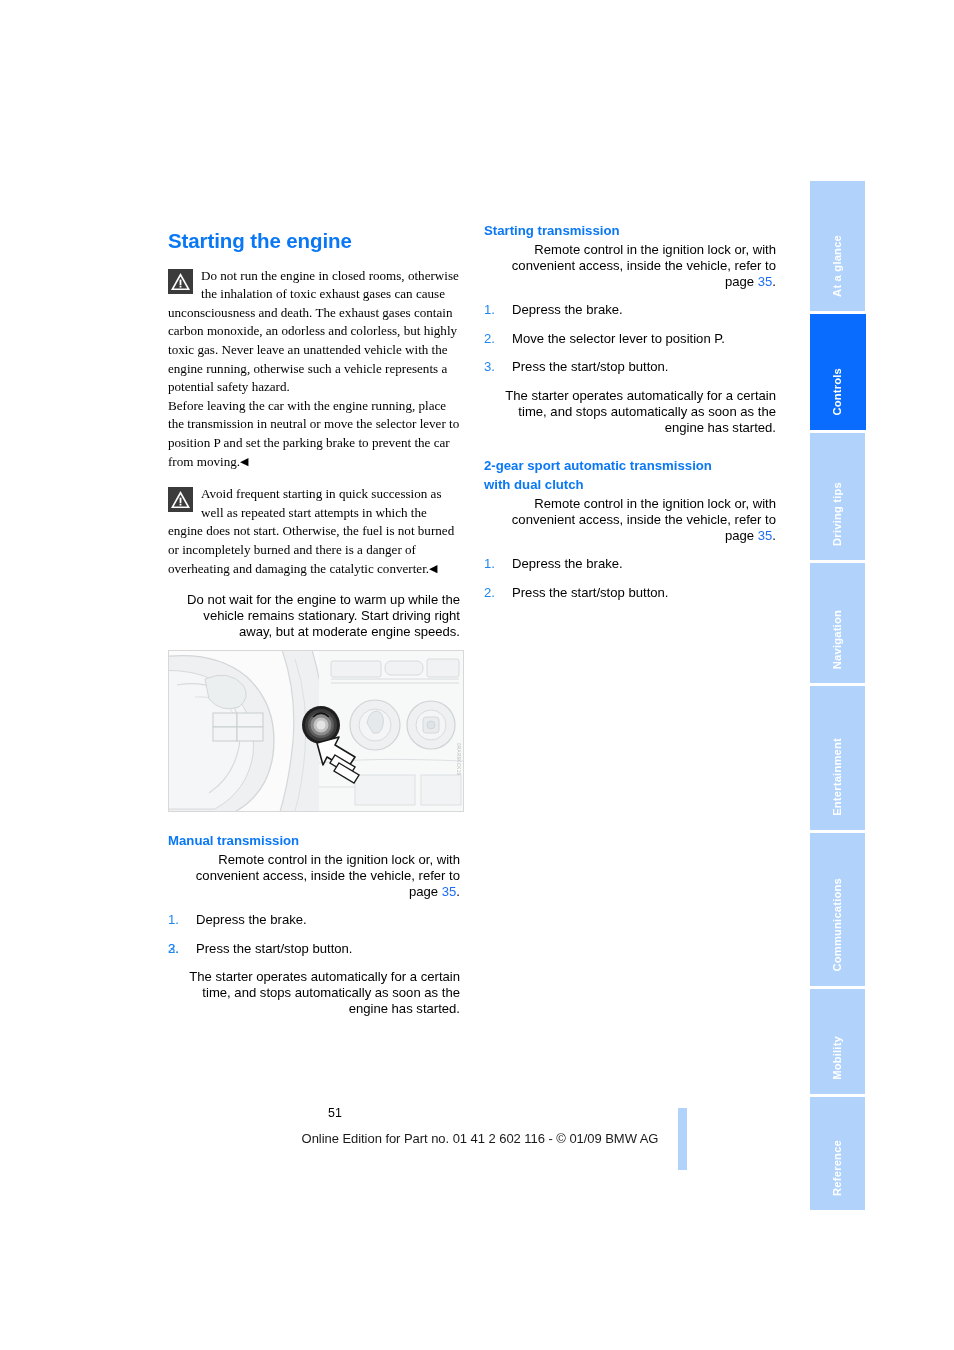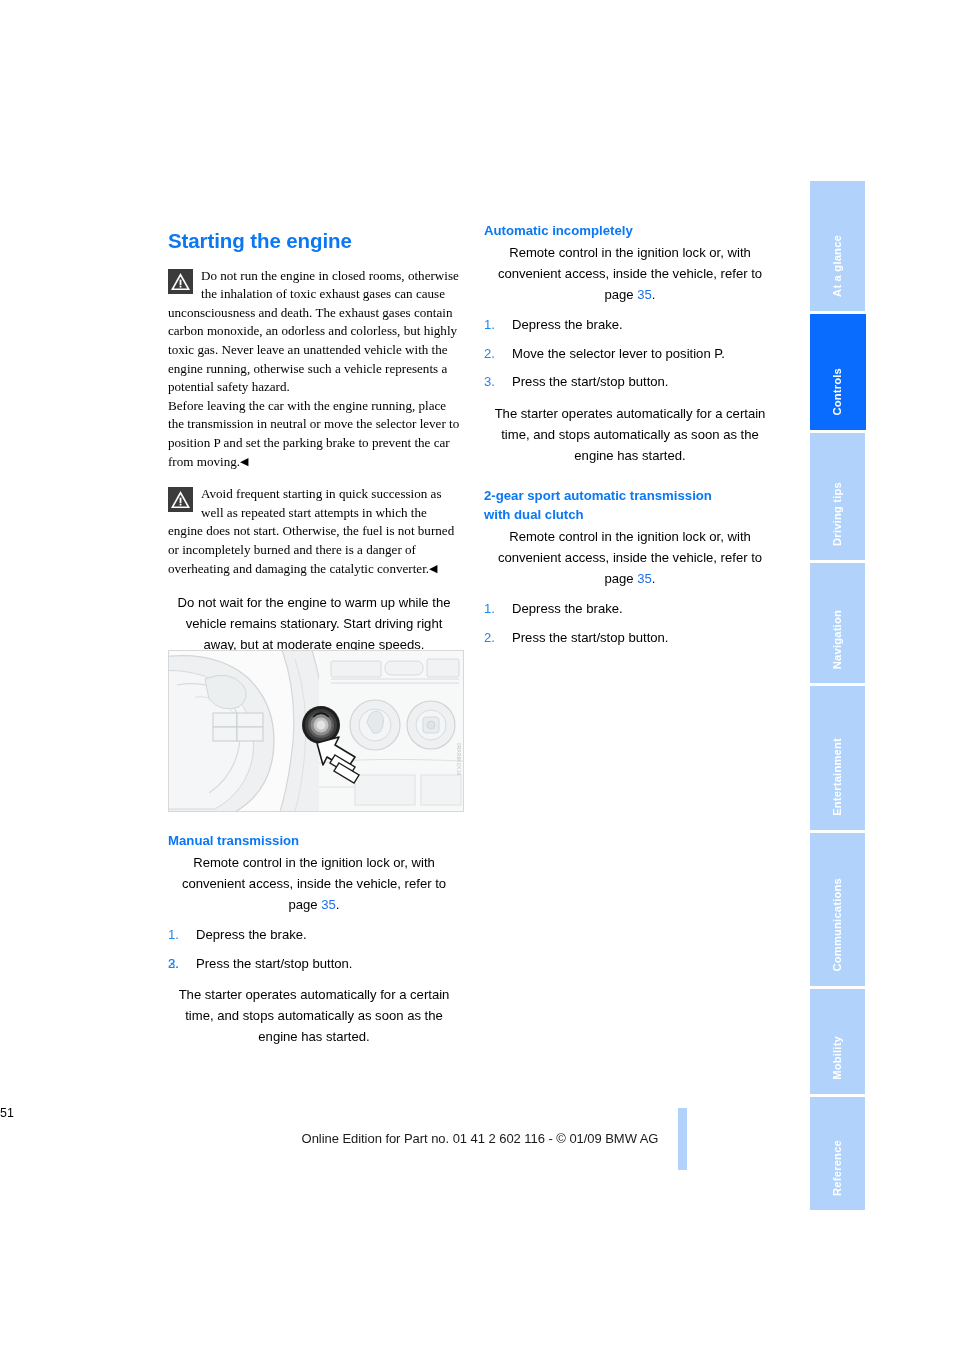--- a/index.html
+++ b/index.html
@@ -43,23 +43,23 @@
     font-size: 13.2px;
     font-weight: bold;
     color: #0a78f5;
     margin: 0 0 3px 0;
     line-height: 1.3;
   }
   h2.section-title.tight { margin-bottom: 2px; }
 
   p.body {
     font-size: 13.1px;
-    line-height: 21px;
+    line-height: 16px;
     margin: 0 0 0 0;
-    text-align: center;
+    text-align: right;
   }
   .spacer-12 { height: 13px; }
   .spacer-20 { height: 21px; }
 
   
   .warn-block {
     font-size: 13.1px;
     line-height: 18.6px;
     position: relative;
     font-family: Liberation Serif, serif;
@@ -163,21 +163,21 @@
     position: absolute;
     left: 0;
     top: 1106px;
     width: 954px;
   }
   .page-number {
     position: absolute;
     left: 0;
     top: 0;
     width: 670px;
-    text-align: left;
+    text-align: center;
     font-size: 12.4px;
     color: #000;
   }
   .footer-note {
     position: absolute;
     left: 3px;
     top: 25px;
     width: 954px;
     text-align: center;
     font-size: 13px;
@@ -312,21 +312,21 @@
     <ol class="steps">
       <li><span class="num">1.</span><span>Depress the brake.</span></li>
       <li><span class="num">2.</span></li>
       <li><span class="num">3.</span><span>Press the start/stop button.</span></li>
     </ol>
     <p class="body after-list">The starter operates automatically for a certain time, and stops automatically as soon as the engine has started.</p>
   </div>
 
   <div class="col col-right">
 
-    <h2 class="section-title">Automatic incompletely</h2>
+    <h2 class="section-title">Starting transmission</h2>
     <p class="body"><span>Remote control in the ignition lock or, with convenient access, inside the vehicle, refer to page </span><span class="pagelink">35</span><span>.</span></p>
     <ol class="steps">
       <li><span class="num">1.</span><span>Depress the brake.</span></li>
       <li><span class="num">2.</span><span>Move the selector lever to position P.</span></li>
       <li><span class="num">3.</span><span>Press the start/stop button.</span></li>
     </ol>
     <p class="body after-list">The starter operates automatically for a certain time, and stops automatically as soon as the engine has started.</p>
 
     <div class="spacer-20"></div>
 

